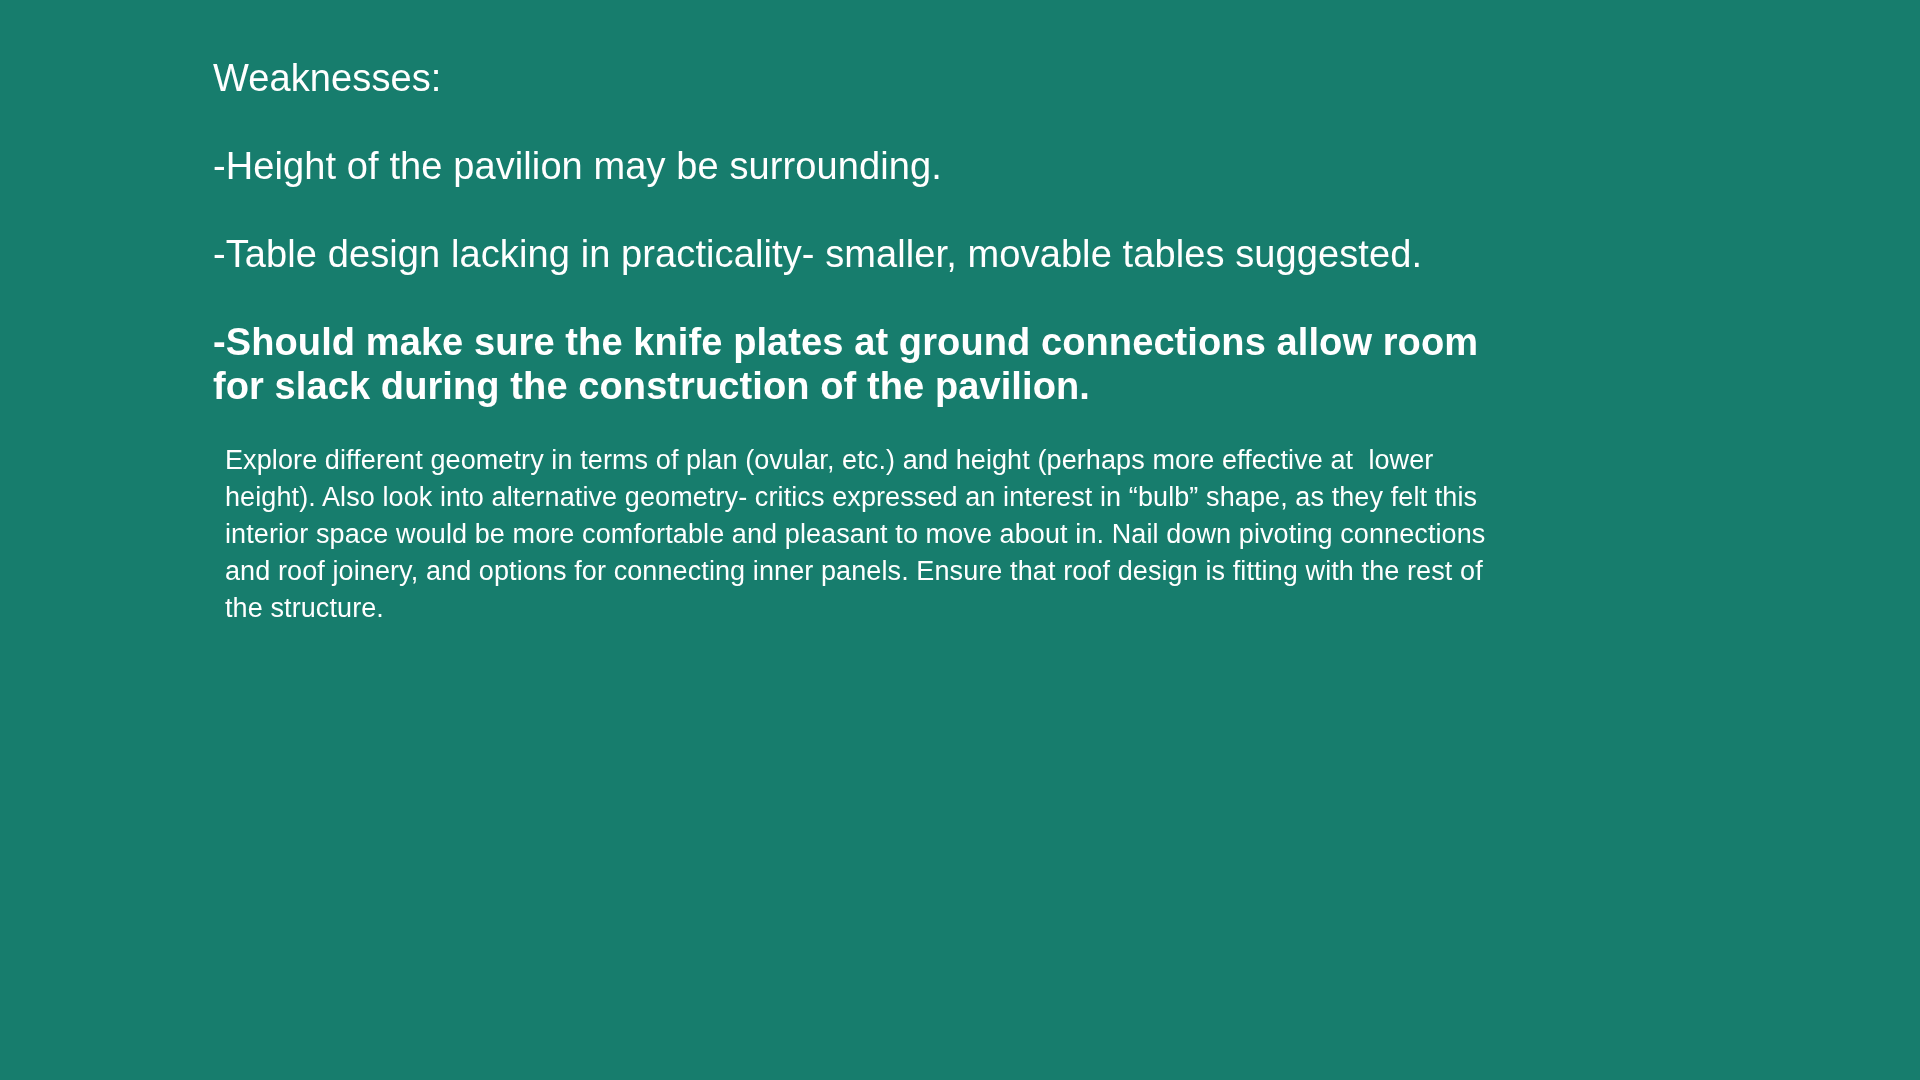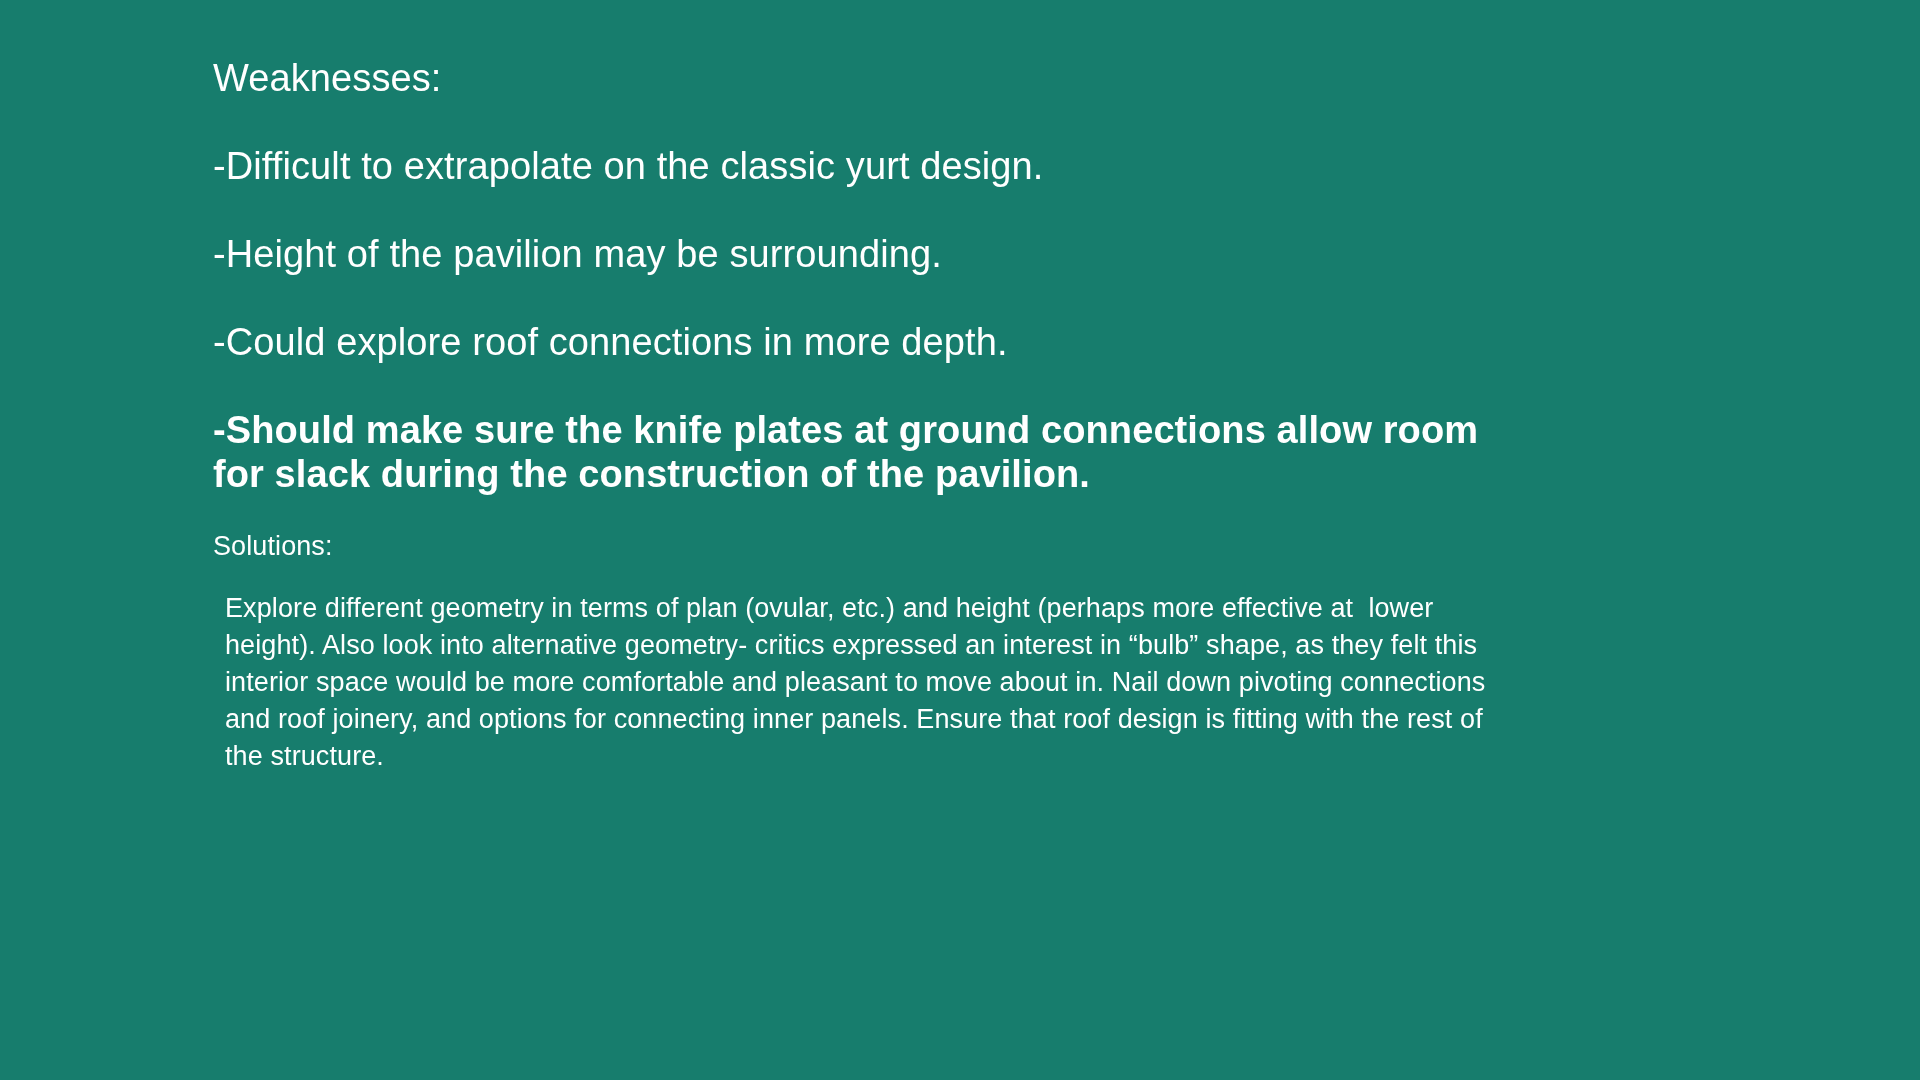--- a/index.html
+++ b/index.html
@@ -76,28 +76,26 @@
   }
 </style>
 </head>
 <body>
 
 <div id="slide">
   <div class="content">
 
     <p class="heading">Weaknesses:</p>
 
-    <p class="bullet">-Difficult to extrapolate on the classic yurt design.</p>
 
     <p class="bullet">-Height of the pavilion may be surrounding.</p>
 
+    <p class="bullet">-Table design lacking in practicality- smaller, movable tables suggested.</p>
 
-    <p class="bullet">-Could explore roof connections in more depth.</p>
 
 
     <p class="bullet last-weakness">-Should make sure the knife plates at ground connections allow room for slack during the construction of the pavilion.</p>
 
-    <p class="sub-heading">Solutions:</p>
 
     <p class="paragraph">Explore different geometry in terms of plan (ovular, etc.) and height (perhaps more effective at  lower height). Also look into alternative geometry- critics expressed an interest in “bulb” shape, as they felt this interior space would be more comfortable and pleasant to move about in. Nail down pivoting connections and roof joinery, and options for connecting inner panels. Ensure that roof design is fitting with the rest of the structure.</p>
 
   </div>
 </div>
 
 </body></html>

